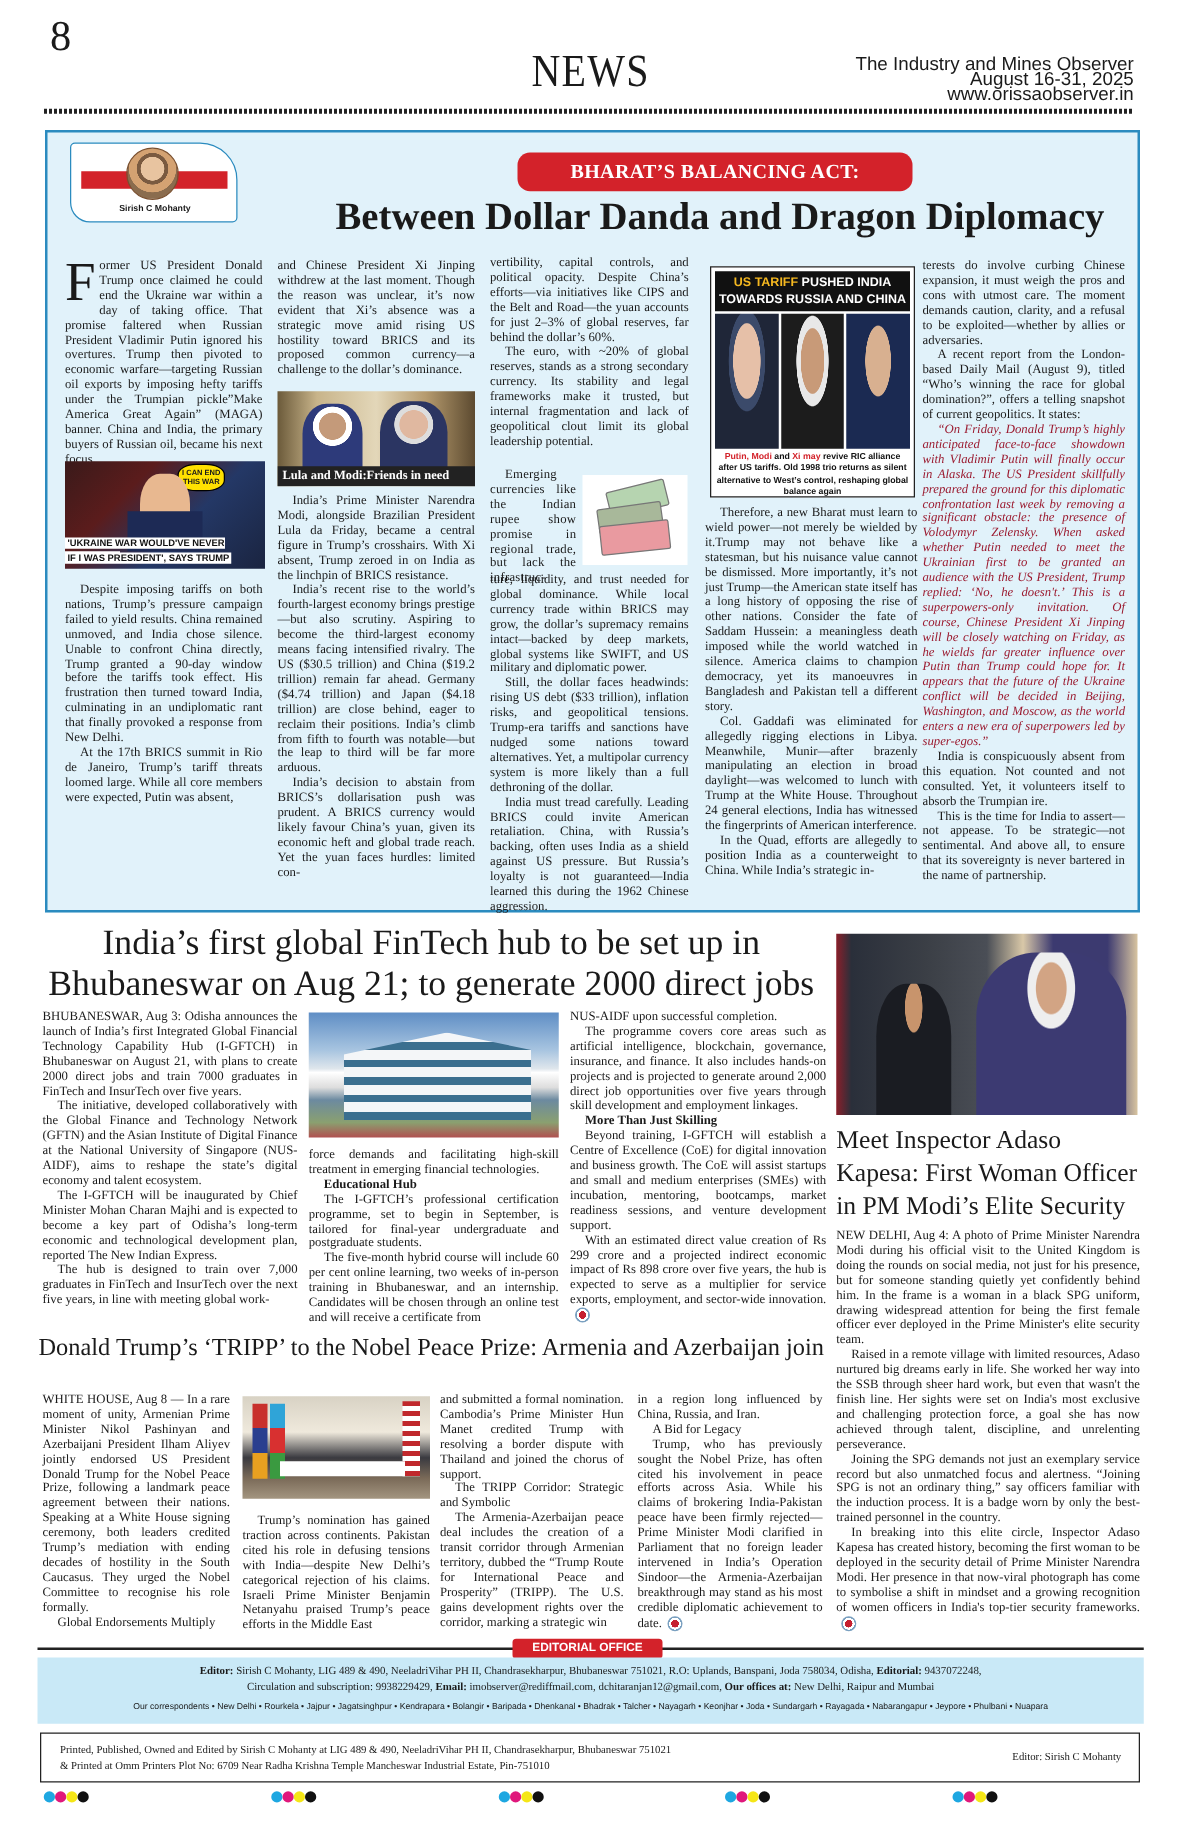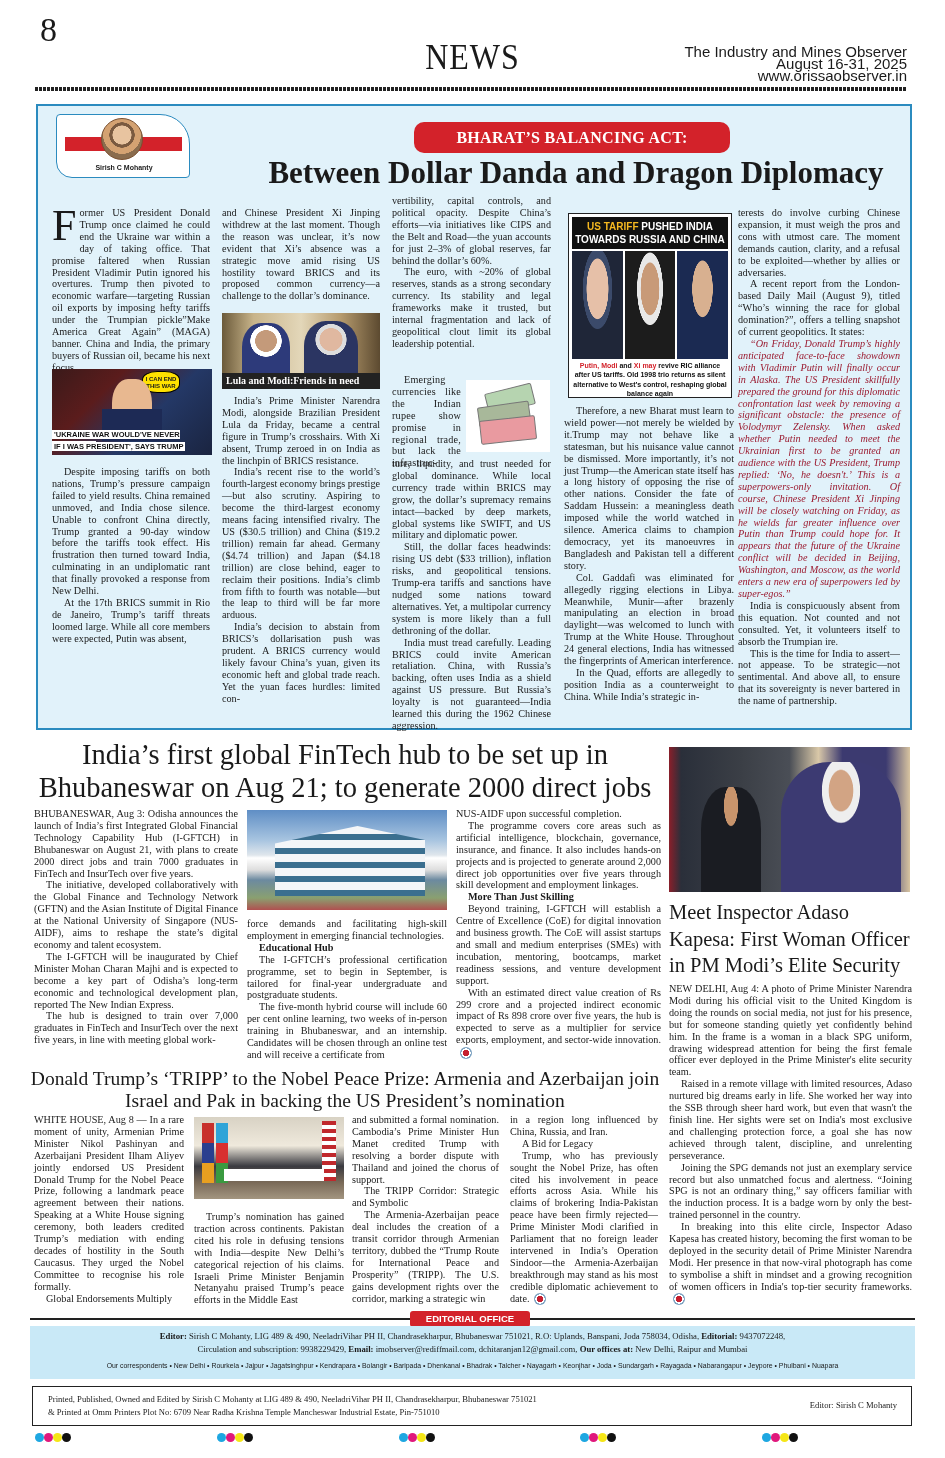--- a/index.html
+++ b/index.html
@@ -112,21 +112,21 @@
     <div style="position:absolute;left:20px;top:10px;width:48px;height:60px;background:radial-gradient(circle at 50% 30%,#c49a7a 0 22%,#fff 23% 32%,#2d3a7a 33%);border-radius:40% 40% 0 0"></div>
     <div style="position:absolute;left:82px;top:8px;width:54px;height:62px;background:radial-gradient(circle at 50% 30%,#e0b8a0 0 22%,#ddd 23% 30%,#2b3562 31%);border-radius:40% 40% 0 0"></div>
     <div class="lula-cap">Lula and Modi:Friends in need</div>
   </div>
   <div class="col" style="left:184px;top:289px;width:158px">
     <p class="ind">India’s Prime Minister Narendra Modi, alongside Brazilian President Lula da Friday, became a central figure in Trump’s crosshairs. With Xi absent, Trump zeroed in on India as the linchpin of BRICS resistance.</p>
     <p class="ind">India’s recent rise to the world’s fourth-largest economy brings prestige—but also scrutiny. Aspiring to become the third-largest economy means facing intensified rivalry. The US ($30.5 trillion) and China ($19.2 trillion) remain far ahead. Germany ($4.74 trillion) and Japan ($4.18 trillion) are close behind, eager to reclaim their positions. India’s climb from fifth to fourth was notable—but the leap to third will be far more arduous.</p>
     <p class="ind">India’s decision to abstain from BRICS’s dollarisation push was prudent. A BRICS currency would likely favour China’s yuan, given its economic heft and global trade reach. Yet the yuan faces hurdles: limited con-</p>
   </div>
 
-  <div class="col" style="left:354px;top:89px;width:159px">
+  <div class="col" style="left:354px;top:99px;width:159px">
     <p>vertibility, capital controls, and political opacity. Despite China’s efforts—via initiatives like CIPS and the Belt and Road—the yuan accounts for just 2–3% of global reserves, far behind the dollar’s 60%.</p>
     <p class="ind">The euro, with ~20% of global reserves, stands as a strong secondary currency. Its stability and legal frameworks make it trusted, but internal fragmentation and lack of geopolitical clout limit its global leadership potential.</p>
   </div>
   <div class="col" style="left:354px;top:268px;width:69px">
     <p class="ind" style="letter-spacing:.2px">Emerging currencies like the Indian rupee show promise in regional trade, but lack the infrastruc-</p>
   </div>
   <div class="img-box currency-img" style="left:428px;top:274px;width:84px;height:72px">
     <div class="note" style="left:20px;top:8px;width:48px;height:22px;background:#b6d4b0;transform:rotate(-14deg)"></div>
     <div class="note" style="left:12px;top:24px;width:52px;height:20px;background:#a8b89a;transform:rotate(-8deg)"></div>
     <div class="note" style="left:14px;top:38px;width:56px;height:24px;background:#e99aa0;transform:rotate(-6deg)"></div>
@@ -169,21 +169,21 @@
 <div class="col" style="left:34px;top:808px;width:204px">
   <p>BHUBANESWAR, Aug 3: Odisha announces the launch of India’s first Integrated Global Financial Technology Capability Hub (I-GFTCH) in Bhubaneswar on August 21, with plans to create 2000 direct jobs and train 7000 graduates in FinTech and InsurTech over five years.</p>
   <p class="ind">The initiative, developed collaboratively with the Global Finance and Technology Network (GFTN) and the Asian Institute of Digital Finance at the National University of Singapore (NUS-AIDF), aims to reshape the state’s digital economy and talent ecosystem.</p>
   <p class="ind">The I-GFTCH will be inaugurated by Chief Minister Mohan Charan Majhi and is expected to become a key part of Odisha’s long-term economic and technological development plan, reported The New Indian Express.</p>
   <p class="ind">The hub is designed to train over 7,000 graduates in FinTech and InsurTech over the next five years, in line with meeting global work-</p>
 </div>
 <div class="img-box building-img abs" style="left:247px;top:810px;width:200px;height:100px">
   <div style="position:absolute;left:28px;top:16px;width:150px;height:70px;background:repeating-linear-gradient(180deg,#f4f6f8 0 8px,#3b6f8f 8px 14px);clip-path:polygon(0 25%,55% 0,100% 20%,100% 100%,0 100%)"></div>
 </div>
 <div class="col" style="left:247px;top:918px;width:200px">
-  <p>force demands and facilitating high-skill employment in emerging financial technologies.</p>
+  <p>force demands and facilitating high-skill treatment in emerging financial technologies.</p>
   <p class="ind sub">Educational Hub</p>
   <p class="ind">The I-GFTCH’s professional certification programme, set to begin in September, is tailored for final-year undergraduate and postgraduate students.</p>
   <p class="ind">The five-month hybrid course will include 60 per cent online learning, two weeks of in-person training in Bhubaneswar, and an internship. Candidates will be chosen through an online test and will receive a certificate from</p>
 </div>
 <div class="col" style="left:456px;top:808px;width:205px">
   <p>NUS-AIDF upon successful completion.</p>
   <p class="ind">The programme covers core areas such as artificial intelligence, blockchain, governance, insurance, and finance. It also includes hands-on projects and is projected to generate around 2,000 direct job opportunities over five years through skill development and employment linkages.</p>
   <p class="ind sub">More Than Just Skilling</p>
   <p class="ind">Beyond training, I-GFTCH will establish a Centre of Excellence (CoE) for digital innovation and business growth. The CoE will assist startups and small and medium enterprises (SMEs) with incubation, mentoring, bootcamps, market readiness sessions, and venture development support.</p>
   <p class="ind"><span>With an estimated direct value creation of Rs 299 crore and a projected indirect economic impact of Rs 898 crore over five years, the hub is expected to serve as a multiplier for service exports, employment, and sector-wide innovation.</span><span class="stamp"></span></p>
@@ -196,21 +196,20 @@
 <div class="abs kap-head">Meet Inspector Adaso Kapesa: First Woman Officer in PM Modi’s Elite Security</div>
 <div class="col" style="left:669px;top:983px;width:243px">
   <p>NEW DELHI, Aug 4: A photo of Prime Minister Narendra Modi during his official visit to the United Kingdom is doing the rounds on social media, not just for his presence, but for someone standing quietly yet confidently behind him. In the frame is a woman in a black SPG uniform, drawing widespread attention for being the first female officer ever deployed in the Prime Minister's elite security team.</p>
   <p class="ind">Raised in a remote village with limited resources, Adaso nurtured big dreams early in life. She worked her way into the SSB through sheer hard work, but even that wasn't the finish line. Her sights were set on India's most exclusive and challenging protection force, a goal she has now achieved through talent, discipline, and unrelenting perseverance.</p>
   <p class="ind">Joining the SPG demands not just an exemplary service record but also unmatched focus and alertness. “Joining SPG is not an ordinary thing,” say officers familiar with the induction process. It is a badge worn by only the best-trained personnel in the country.</p>
   <p class="ind"><span>In breaking into this elite circle, Inspector Adaso Kapesa has created history, becoming the first woman to be deployed in the security detail of Prime Minister Narendra Modi. Her presence in that now-viral photograph has come to symbolise a shift in mindset and a growing recognition of women officers in India's top-tier security frameworks.</span><span class="stamp"></span></p>
 </div>
 
 <div class="abs tripp-head">
   <div>Donald Trump’s ‘TRIPP’ to the Nobel Peace Prize: Armenia and Azerbaijan join</div>
-  <div>Israel and Pak in backing the US President’s nomination</div>
 </div>
 <div class="col" style="left:34px;top:1114px;width:150px">
   <p>WHITE HOUSE, Aug 8 — In a rare moment of unity, Armenian Prime Minister Nikol Pashinyan and Azerbaijani President Ilham Aliyev jointly endorsed US President Donald Trump for the Nobel Peace Prize, following a landmark peace agreement between their nations. Speaking at a White House signing ceremony, both leaders credited Trump’s mediation with ending decades of hostility in the South Caucasus. They urged the Nobel Committee to recognise his role formally.</p>
   <p class="ind">Global Endorsements Multiply</p>
 </div>
 <div class="img-box tripp-img abs" style="left:194px;top:1117px;width:150px;height:82px">
   <div style="position:absolute;left:8px;top:6px;width:12px;height:60px;background:linear-gradient(180deg,#c8302c 33%,#2a3f8f 33% 66%,#e8a020 66%)"></div>
   <div style="position:absolute;left:22px;top:6px;width:12px;height:60px;background:linear-gradient(180deg,#2fa4d8 33%,#d83030 33% 66%,#3a9a40 66%)"></div>
   <div style="position:absolute;right:8px;top:4px;width:14px;height:60px;background:repeating-linear-gradient(180deg,#c0282c 0 4px,#fff 4px 8px)"></div>
   <div style="position:absolute;left:30px;top:52px;width:100px;height:12px;background:#fff"></div>

